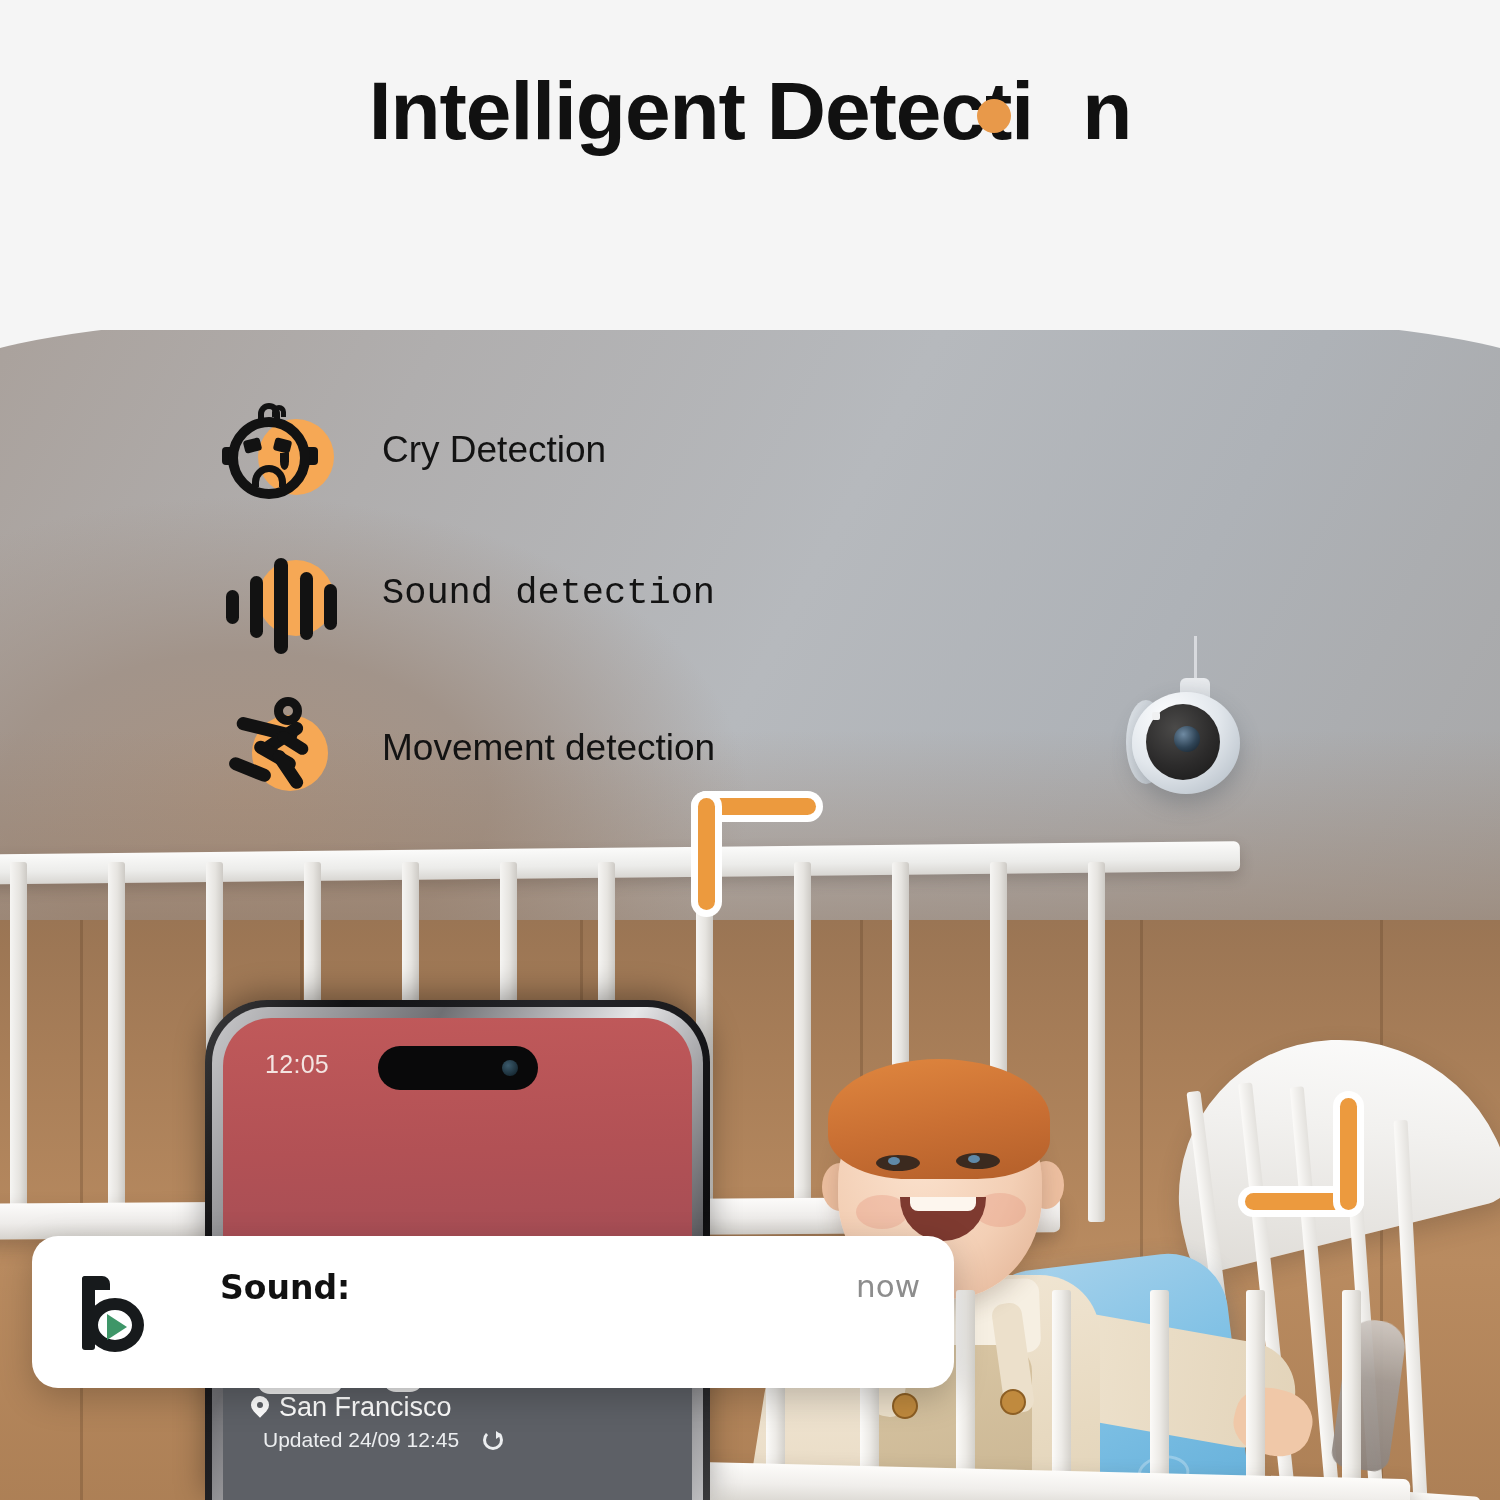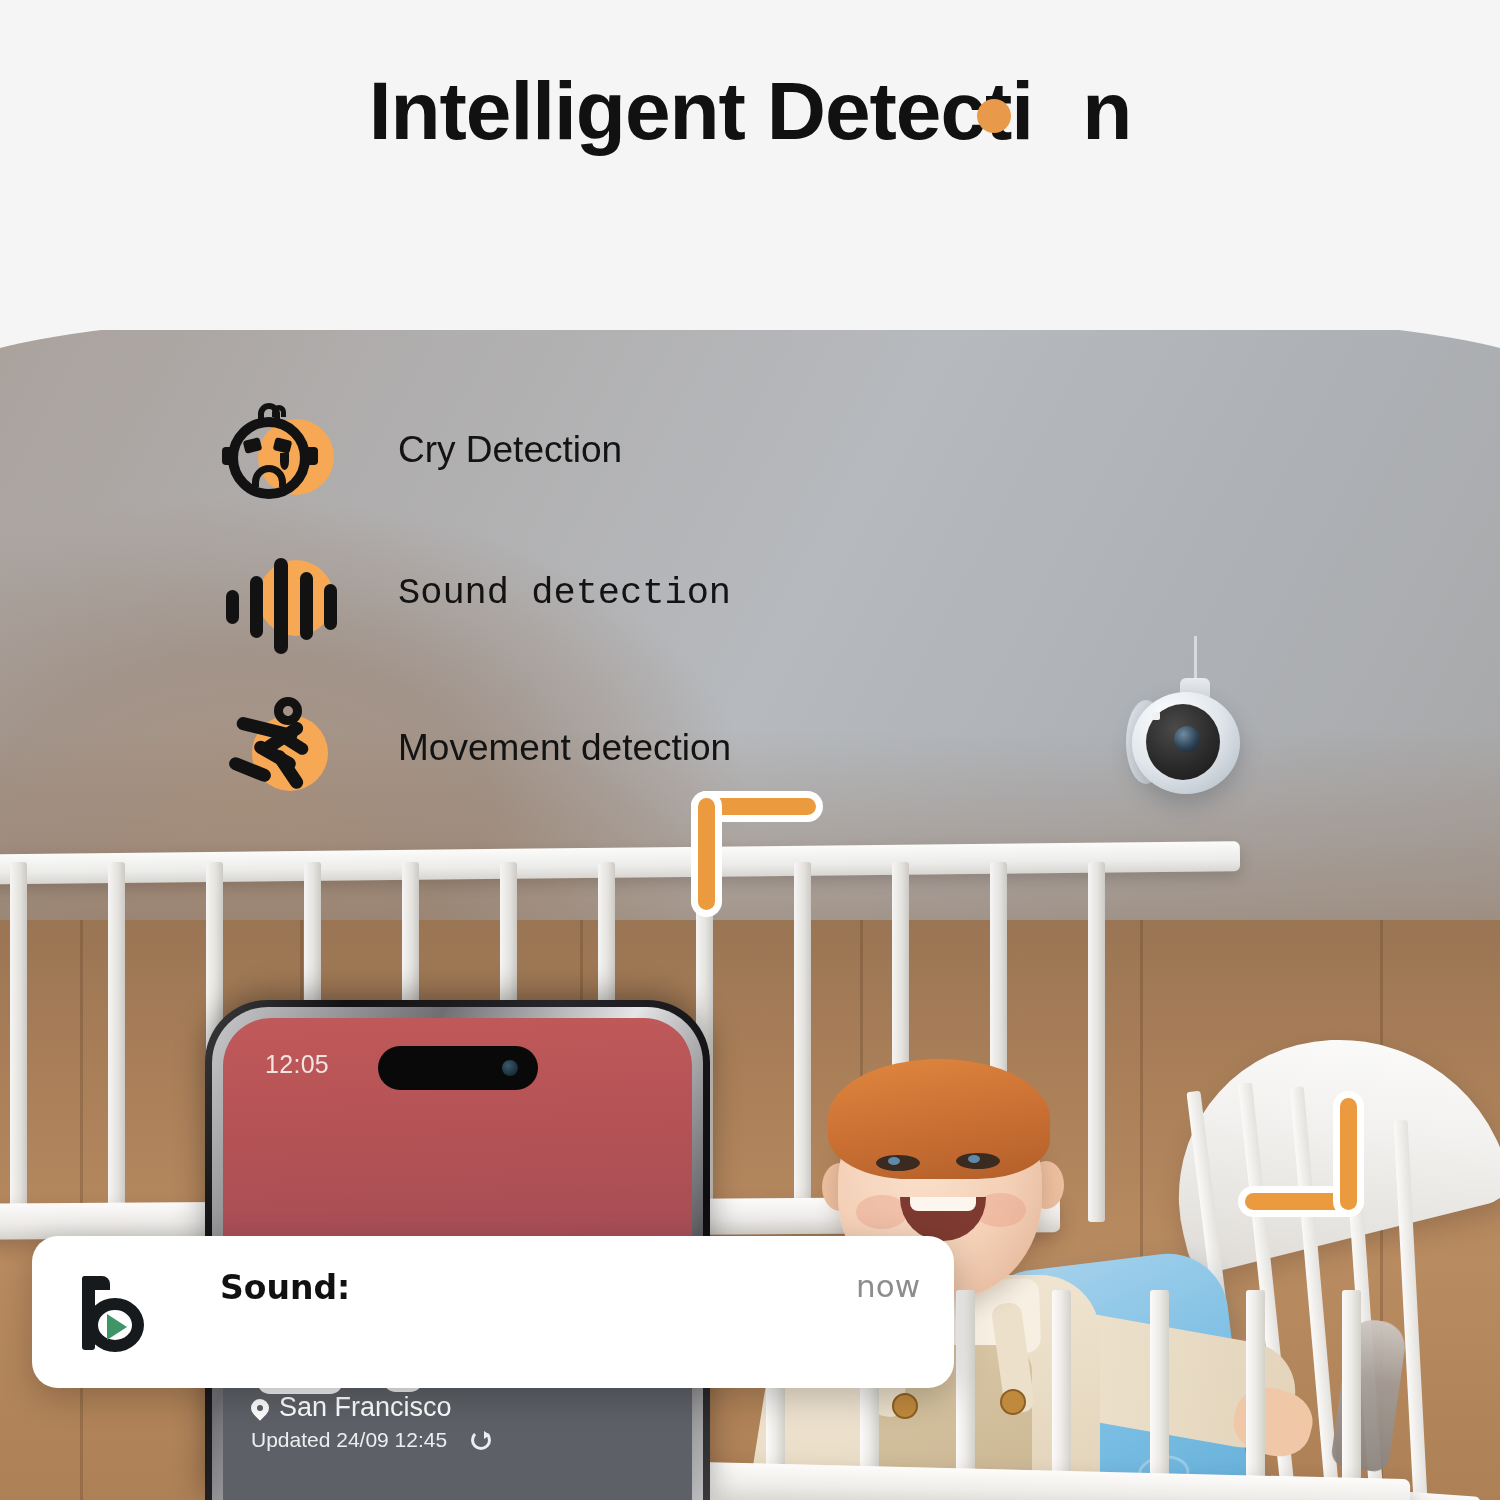--- a/index.html
+++ b/index.html
@@ -200,21 +200,21 @@
     position:absolute;left:1166px;top:400px;width:40px;height:84px;border-radius:50%;
     background:linear-gradient(90deg,#dfe4e9,#c2c9d0);z-index:8;
   }
 
   
   .features{position:absolute;left:222px;top:403px;z-index:12;}
   .feature{position:relative;height:145px;}
   .f-icon{position:absolute;left:0;top:0;width:120px;height:105px;}
   .f-circle{position:absolute;right:8px;top:16px;width:76px;height:76px;border-radius:50%;background:#f6a855;}
   .f-label{
-    position:absolute;left:160px;top:26px;font-size:37px;color:#131313;font-weight:400;white-space:nowrap;margin-left:16px;
+    position:absolute;left:160px;top:26px;font-size:37px;color:#131313;font-weight:400;white-space:nowrap;
   }
   .f2 .f-label{top:24px;font-family:Liberation Mono, monospace;}
   .f3 .f-label{top:34px;}
   .f2 .f-circle{top:12px;}
   .f3 .f-circle{right:14px;top:22px;}
 
   
   .cry-face{position:absolute;left:6px;top:14px;width:82px;height:82px;border-radius:50%;border:10px solid #121212;box-sizing:border-box;}
   .cry-earL,.cry-earR{position:absolute;top:44px;width:14px;height:18px;background:#121212;border-radius:4px;}
   .cry-earL{left:0px;} .cry-earR{left:82px;}
@@ -266,26 +266,26 @@
   .island-cam{position:absolute;right:20px;top:14px;width:16px;height:16px;border-radius:50%;background:radial-gradient(circle at 38% 34%,#3b5a6c,#0c1a22);}
   .status-time{
     position:absolute;left:42px;top:32px;font-size:25px;color:#f3e4e1;font-weight:400;letter-spacing:.3px;
   }
   .phone-panel{
     position:absolute;left:18px;top:380px;width:469px;height:120px;
     background:#5d6066;border-radius:0;
   }
   .pill-a{position:absolute;left:52px;top:368px;width:86px;height:26px;background:#f0f0f0;border-radius:13px;z-index:16;}
   .pill-b{position:absolute;left:178px;top:366px;width:40px;height:26px;background:#e8e8e8;border-radius:13px;z-index:16;}
-  .loc-row{position:absolute;left:46px;top:392px;display:flex;align-items:flex-end;gap:10px;z-index:17;}
+  .loc-row{position:absolute;left:46px;top:392px;display:flex;align-items:center;gap:10px;z-index:17;}
   .loc-pin{width:18px;height:24px;position:relative;}
   .loc-pin::before{content:"";position:absolute;left:0;top:0;width:18px;height:18px;border-radius:50% 50% 50% 0;background:#fff;transform:rotate(-45deg);}
   .loc-pin::after{content:"";position:absolute;left:6px;top:6px;width:6px;height:6px;border-radius:50%;background:#5d6066;}
   .loc-text{font-size:27px;color:#fff;}
-  .upd-row{position:absolute;left:46px;top:428px;display:flex;align-items:center;gap:24px;z-index:17;justify-content:space-between;}
+  .upd-row{position:absolute;left:58px;top:428px;display:flex;align-items:center;gap:24px;z-index:17;justify-content:space-between;}
   .upd-text{font-size:21px;color:#eceef0;}
   .refresh-ic{width:20px;height:20px;border:3px solid #eceef0;border-radius:50%;border-top-color:transparent;box-sizing:border-box;position:relative;}
   .refresh-ic::after{content:"";position:absolute;right:-2px;top:-2px;width:0;height:0;border-left:6px solid #eceef0;border-top:4px solid transparent;border-bottom:4px solid transparent;}
 
   
   .notif{
     position:absolute;left:32px;top:1236px;width:922px;height:152px;
     background:#fff;border-radius:26px;z-index:30;
     box-shadow:0 10px 34px rgba(0,0,0,.22);
     font-family:"DejaVu Sans", sans-serif;

